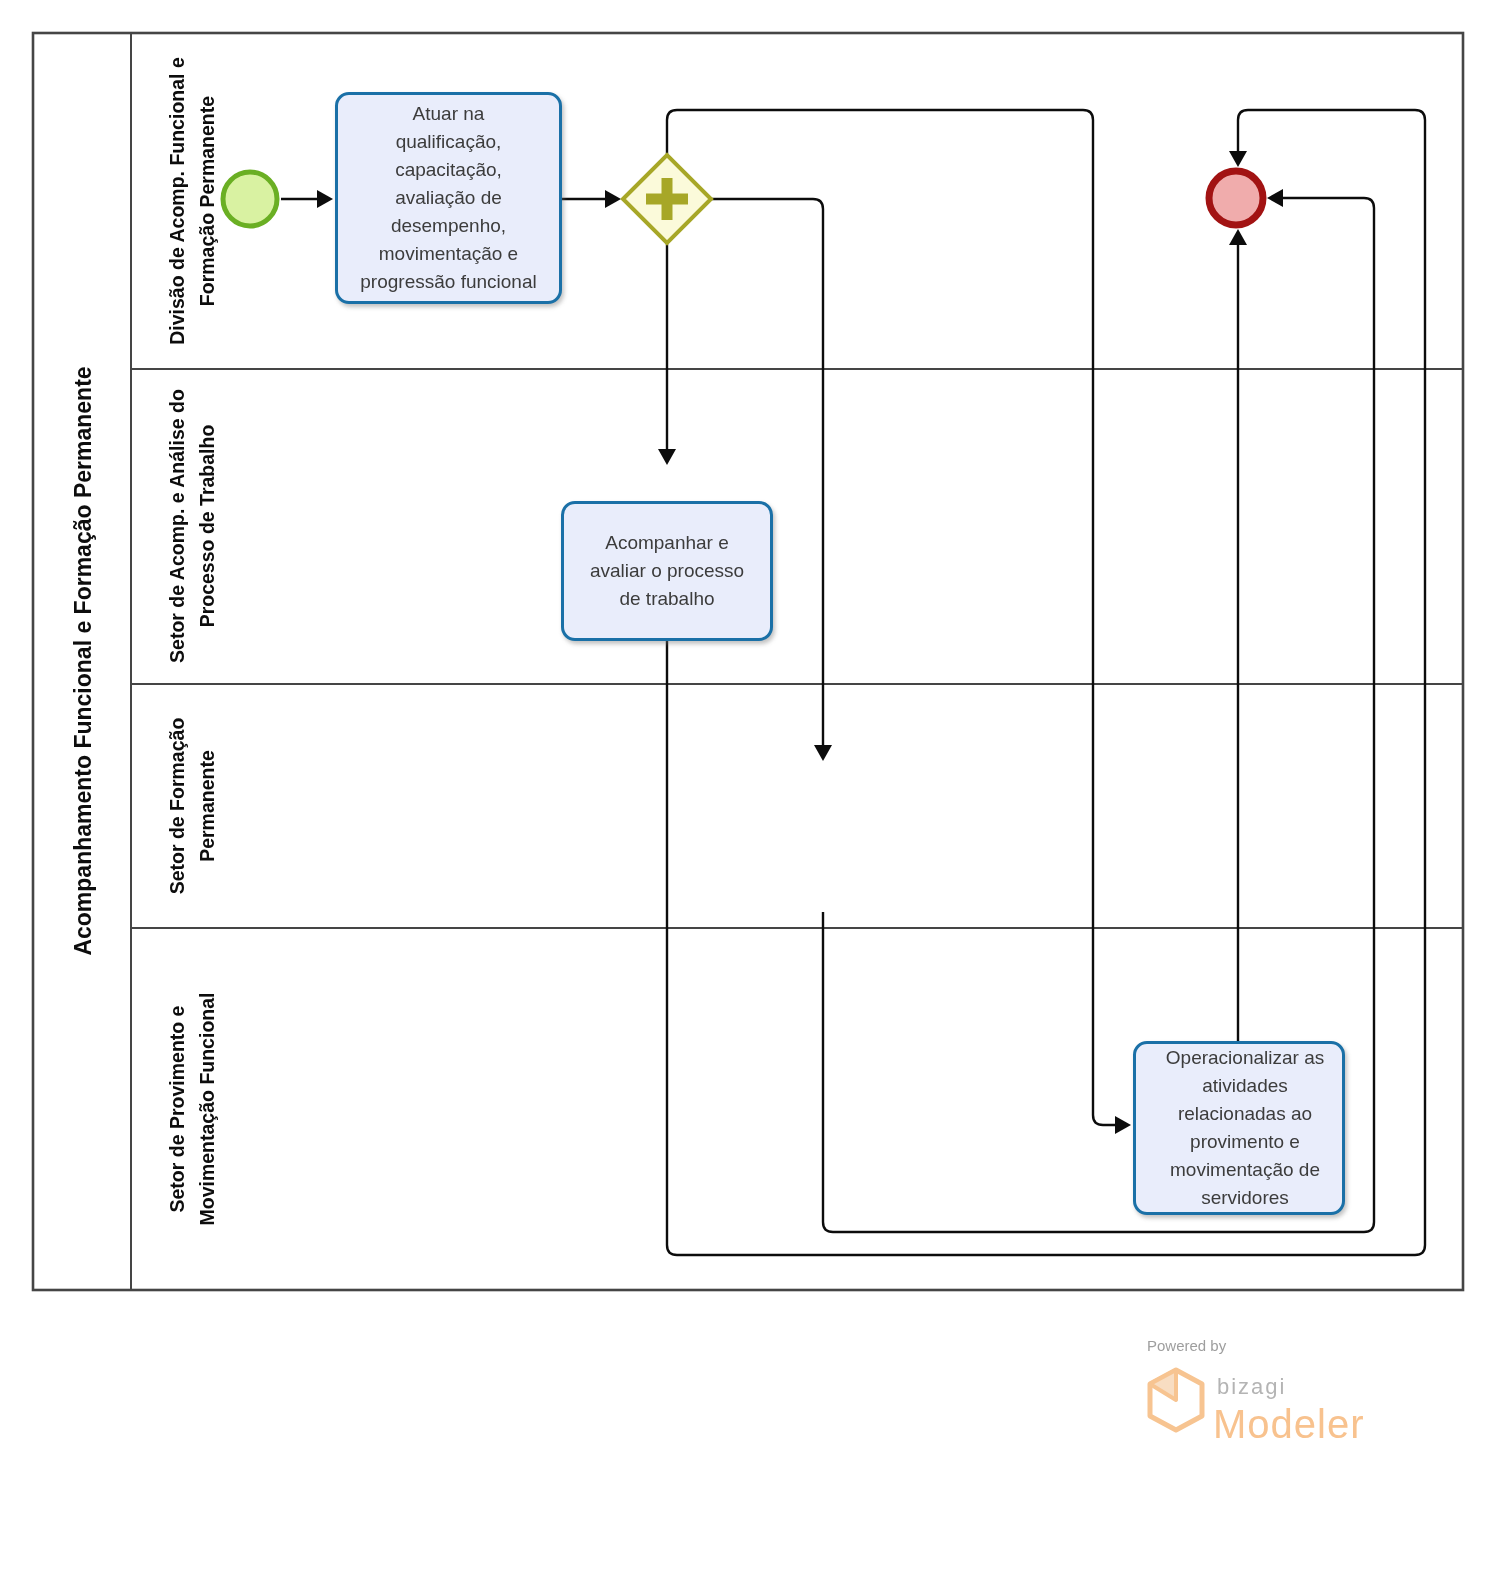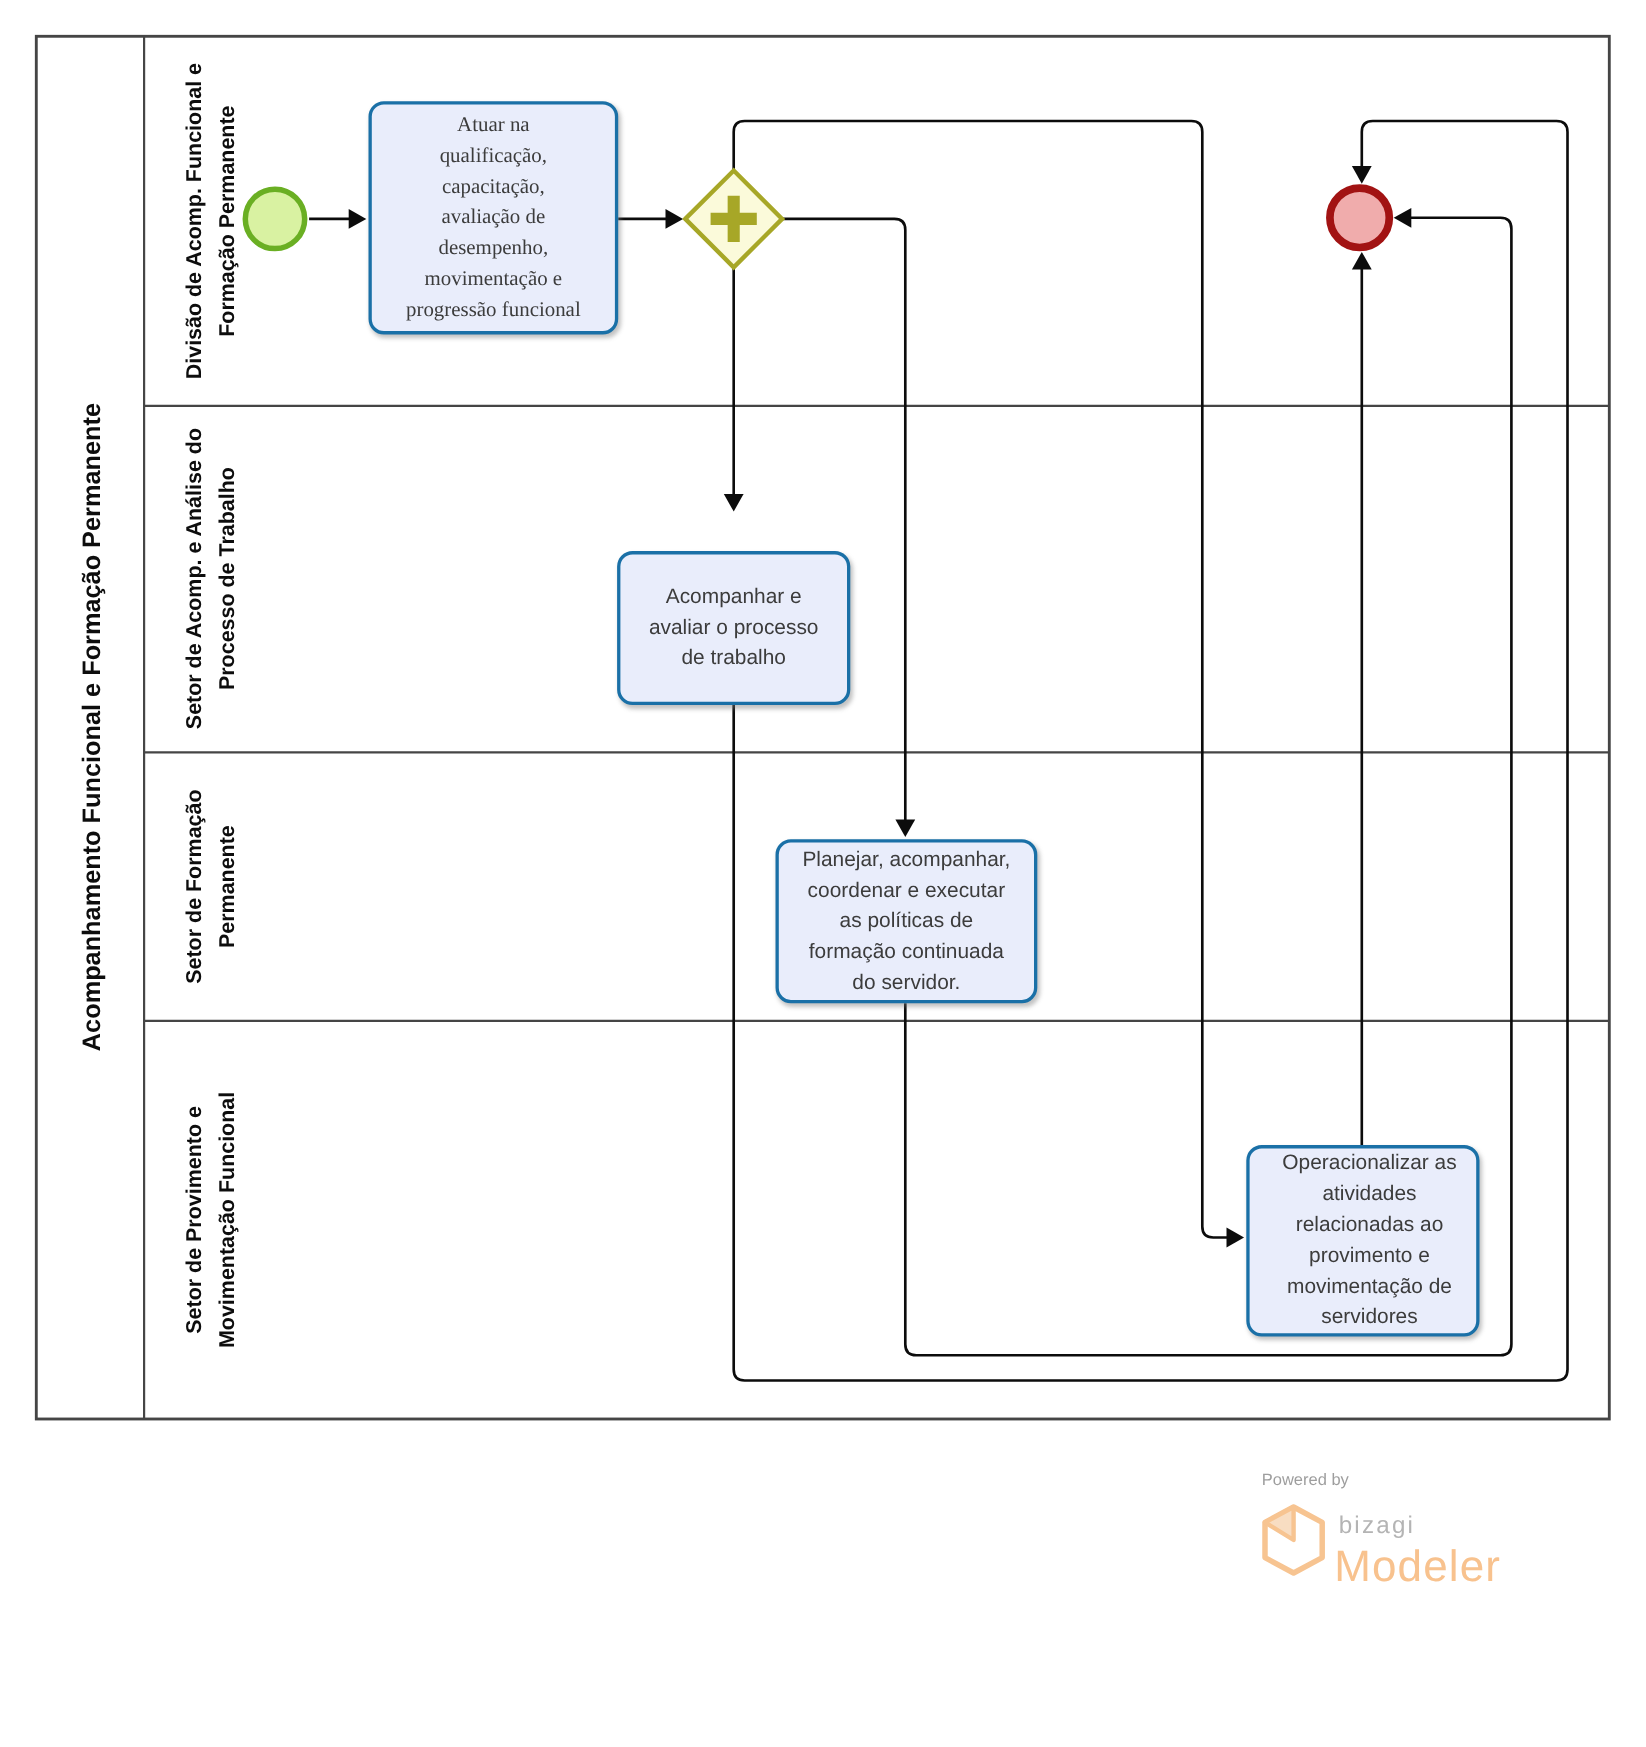--- a/index.html
+++ b/index.html
@@ -87,35 +87,30 @@
 
   <div class="lane-label" style="left:24px;top:171px;width:336px;height:60px;">Divisão de Acomp. Funcional e
 Formação Permanente</div>
   <div class="lane-label" style="left:34px;top:496px;width:315px;height:60px;">Setor de Acomp. e Análise do
 Processo de Trabalho</div>
   <div class="lane-label" style="left:70px;top:776px;width:244px;height:60px;">Setor de Formação
 Permanente</div>
   <div class="lane-label" style="left:11px;top:1079px;width:362px;height:60px;">Setor de Provimento e
 Movimentação Funcional</div>
 
-  <div class="task" style="left:335px;top:92px;width:227px;height:212px;font-family:Liberation Serif, serif;">Atuar na
+  <div class="task" style="left:335px;top:92px;width:227px;height:212px;">Atuar na
 qualificação,
 capacitação,
 avaliação de
 desempenho,
 movimentação e
 progressão funcional</div>
   <div class="task" style="left:561px;top:467px;width:212px;height:140px;margin-top:34px;">Acompanhar e
 avaliar o processo
 de trabalho</div>
-  <div class="task" style="left:705px;top:763px;width:238px;height:149px;">Planejar, acompanhar,
-coordenar e executar
-as políticas de
-formação continuada
-do servidor.</div>
   <div class="task" style="left:1133px;top:1041px;width:212px;height:174px;padding-left:16px;">Operacionalizar as
 atividades
 relacionadas ao
 provimento e
 movimentação de
 servidores</div>
 
   <div class="powered">Powered by</div>
   <svg class="cube" width="60" height="66" viewBox="0 0 60 66">
     <polygon points="30,3 56,17 56,49 30,63 4,49 4,17" fill="none" stroke="#f7c491" stroke-width="5" stroke-linejoin="round"></polygon>

